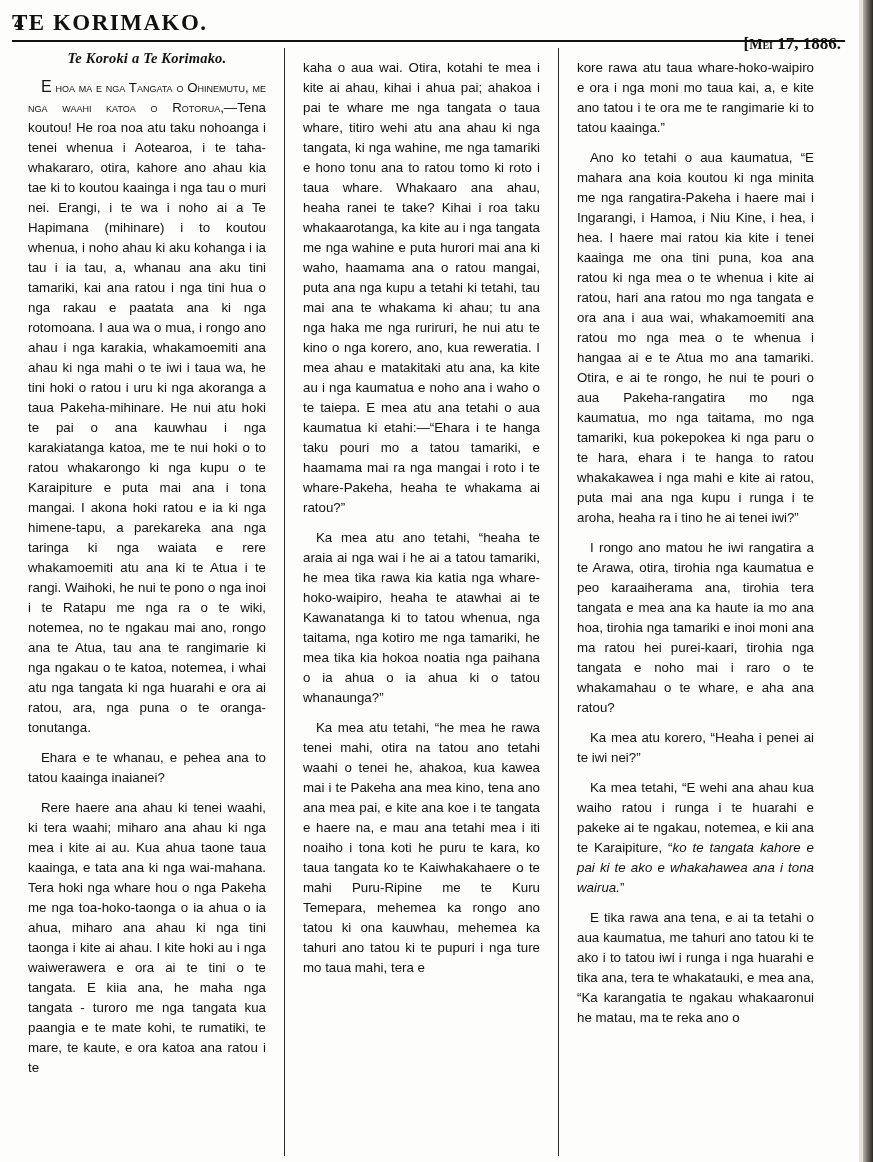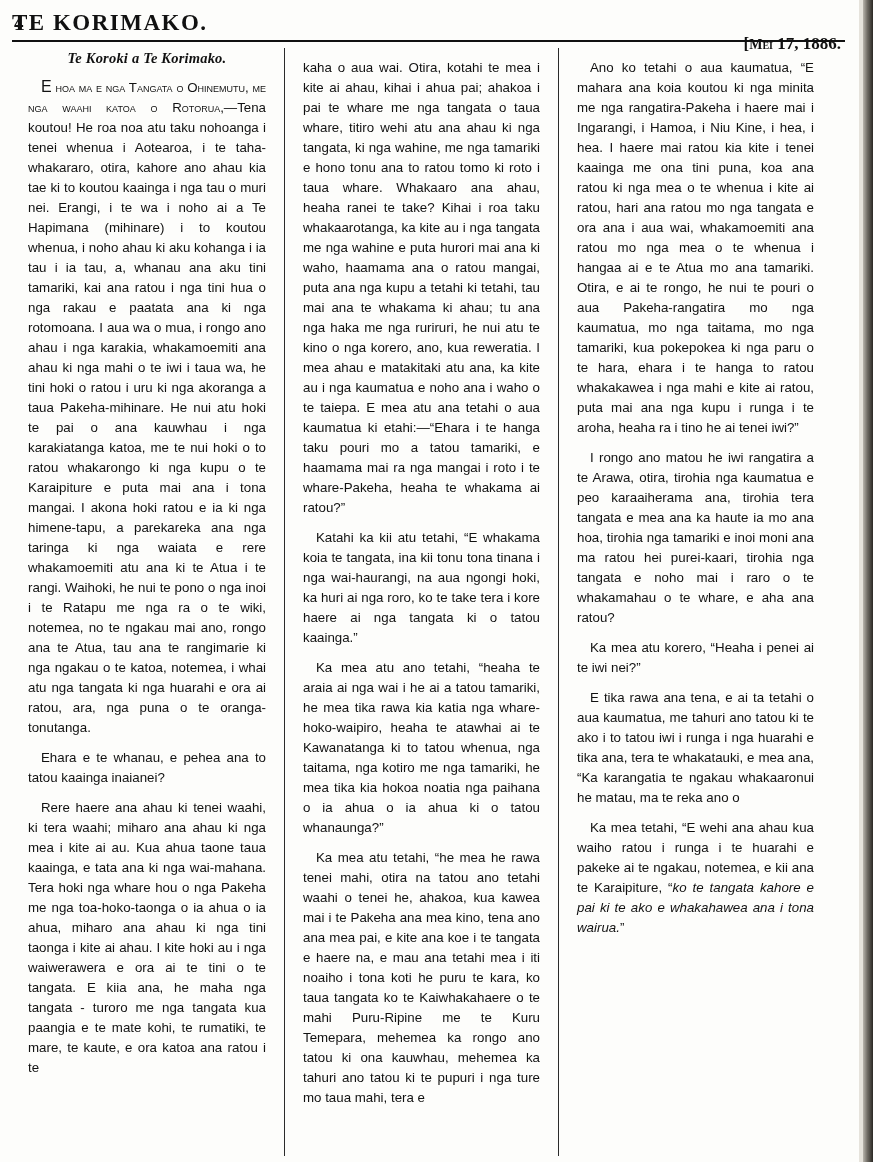--- a/index.html
+++ b/index.html
@@ -152,31 +152,31 @@
 
       <div class="col">
         <div class="section-head">Te Koroki a Te Korimako.</div>
         <p class="indent lead"><span class="bigcap">E</span><span class="sc"> hoa ma e nga Tangata o Ohinemutu, me nga waahi katoa o Rotorua,</span>—Tena koutou! He roa noa atu taku nohoanga i tenei whenua i Aotearoa, i te taha-whakararo, otira, kahore ano ahau kia tae ki to koutou kaainga i nga tau o muri nei. Erangi, i te wa i noho ai a Te Hapimana (mihinare) i to koutou whenua, i noho ahau ki aku kohanga i ia tau i ia tau, a, whanau ana aku tini tamariki, kai ana ratou i nga tini hua o nga rakau e paatata ana ki nga rotomoana. I aua wa o mua, i rongo ano ahau i nga karakia, whakamoemiti ana ahau ki nga mahi o te iwi i taua wa, he tini hoki o ratou i uru ki nga akoranga a taua Pakeha-mihinare. He nui atu hoki te pai o ana kauwhau i nga karakiatanga katoa, me te nui hoki o to ratou whakarongo ki nga kupu o te Karaipiture e puta mai ana i tona mangai. I akona hoki ratou e ia ki nga himene-tapu, a parekareka ana nga taringa ki nga waiata e rere whakamoemiti atu ana ki te Atua i te rangi. Waihoki, he nui te pono o nga inoi i te Ratapu me nga ra o te wiki, notemea, no te ngakau mai ano, rongo ana te Atua, tau ana te rangimarie ki nga ngakau o te katoa, notemea, i whai atu nga tangata ki nga huarahi e ora ai ratou, ara, nga puna o te oranga-tonutanga.</p>
         <p class="indent">Ehara e te whanau, e pehea ana to tatou kaainga inaianei?</p>
         <p class="indent">Rere haere ana ahau ki tenei waahi, ki tera waahi; miharo ana ahau ki nga mea i kite ai au. Kua ahua taone taua kaainga, e tata ana ki nga wai-mahana. Tera hoki nga whare hou o nga Pakeha me nga toa-hoko-taonga o ia ahua o ia ahua, miharo ana ahau ki nga tini taonga i kite ai ahau. I kite hoki au i nga waiwerawera e ora ai te tini o te tangata. E kiia ana, he maha nga tangata - turoro me nga tangata kua paangia e te mate kohi, te rumatiki, te mare, te kaute, e ora katoa ana ratou i te</p>
       </div>
 
       <div class="col">
         <p>kaha o aua wai. Otira, kotahi te mea i kite ai ahau, kihai i ahua pai; ahakoa i pai te whare me nga tangata o taua whare, titiro wehi atu ana ahau ki nga tangata, ki nga wahine, me nga tamariki e hono tonu ana to ratou tomo ki roto i taua whare. Whakaaro ana ahau, heaha ranei te take? Kihai i roa taku whakaarotanga, ka kite au i nga tangata me nga wahine e puta hurori mai ana ki waho, haamama ana o ratou mangai, puta ana nga kupu a tetahi ki tetahi, tau mai ana te whakama ki ahau; tu ana nga haka me nga ruriruri, he nui atu te kino o nga korero, ano, kua reweratia. I mea ahau e matakitaki atu ana, ka kite au i nga kaumatua e noho ana i waho o te taiepa. E mea atu ana tetahi o aua kaumatua ki etahi:—“Ehara i te hanga taku pouri mo a tatou tamariki, e haamama mai ra nga mangai i roto i te whare-Pakeha, heaha te whakama ai ratou?”</p>
-        <p class="indent">Katahi ka kii atu tetahi, “E whakama koia te tangata, ina kii tonu tona tinana i nga wai-haurangi, na aua ngongi hoki, ka huri ai nga roro, ko te take tera i kore haere ai nga tangata ki o tatou kaainga.”</p>
         <p class="indent">Ka mea atu ano tetahi, “heaha te araia ai nga wai i he ai a tatou tamariki, he mea tika rawa kia katia nga whare-hoko-waipiro, heaha te atawhai ai te Kawanatanga ki to tatou whenua, nga taitama, nga kotiro me nga tamariki, he mea tika kia hokoa noatia nga paihana o ia ahua o ia ahua ki o tatou whanaunga?”</p>
         <p class="indent">Ka mea atu tetahi, “he mea he rawa tenei mahi, otira na tatou ano tetahi waahi o tenei he, ahakoa, kua kawea mai i te Pakeha ana mea kino, tena ano ana mea pai, e kite ana koe i te tangata e haere na, e mau ana tetahi mea i iti noaiho i tona koti he puru te kara, ko taua tangata ko te Kaiwhakahaere o te mahi Puru-Ripine me te Kuru Temepara, mehemea ka rongo ano tatou ki ona kauwhau, mehemea ka tahuri ano tatou ki te pupuri i nga ture mo taua mahi, tera e</p>
       </div>
 
       <div class="col">
+        <p>kore rawa atu taua whare-hoko-waipiro e ora i nga moni mo taua kai, a, e kite ano tatou i te ora me te rangimarie ki to tatou kaainga.”</p>
         <p class="indent">Ano ko tetahi o aua kaumatua, “E mahara ana koia koutou ki nga minita me nga rangatira-Pakeha i haere mai i Ingarangi, i Hamoa, i Niu Kine, i hea, i hea. I haere mai ratou kia kite i tenei kaainga me ona tini puna, koa ana ratou ki nga mea o te whenua i kite ai ratou, hari ana ratou mo nga tangata e ora ana i aua wai, whakamoemiti ana ratou mo nga mea o te whenua i hangaa ai e te Atua mo ana tamariki. Otira, e ai te rongo, he nui te pouri o aua Pakeha-rangatira mo nga kaumatua, mo nga taitama, mo nga tamariki, kua pokepokea ki nga paru o te hara, ehara i te hanga to ratou whakakawea i nga mahi e kite ai ratou, puta mai ana nga kupu i runga i te aroha, heaha ra i tino he ai tenei iwi?”</p>
         <p class="indent">I rongo ano matou he iwi rangatira a te Arawa, otira, tirohia nga kaumatua e peo karaaiherama ana, tirohia tera tangata e mea ana ka haute ia mo ana hoa, tirohia nga tamariki e inoi moni ana ma ratou hei purei-kaari, tirohia nga tangata e noho mai i raro o te whakamahau o te whare, e aha ana ratou?</p>
         <p class="indent">Ka mea atu korero, “Heaha i penei ai te iwi nei?”</p>
+        <p class="indent">Ka mea tetahi, “E wehi ana ahau kua waiho ratou i runga i te huarahi e pakeke ai te ngakau, notemea, e kii ana te Karaipiture, “<span class="ital">ko te tangata kahore e pai ki te ako e whakahawea ana i tona wairua.</span>”</p>
         <p class="indent">E tika rawa ana tena, e ai ta tetahi o aua kaumatua, me tahuri ano tatou ki te ako i to tatou iwi i runga i nga huarahi e tika ana, tera te whakatauki, e mea ana, “Ka karangatia te ngakau whakaaronui he matau, ma te reka ano o</p>
-        <p class="indent">Ka mea tetahi, “E wehi ana ahau kua waiho ratou i runga i te huarahi e pakeke ai te ngakau, notemea, e kii ana te Karaipiture, “<span class="ital">ko te tangata kahore e pai ki te ako e whakahawea ana i tona wairua.</span>”</p>
       </div>
 
     </div>
   </div>
 
   <div class="scan-edge2"></div>
   <div class="scan-edge"></div>
 </div>
 
 </body></html>

